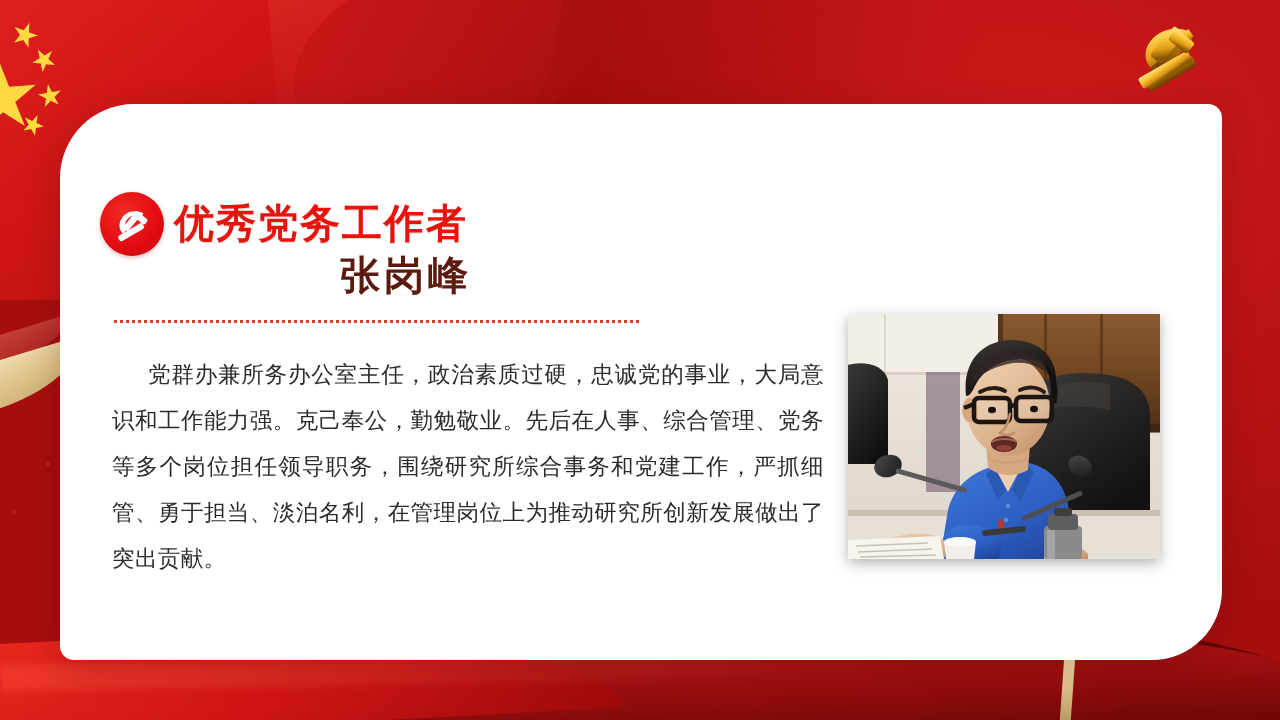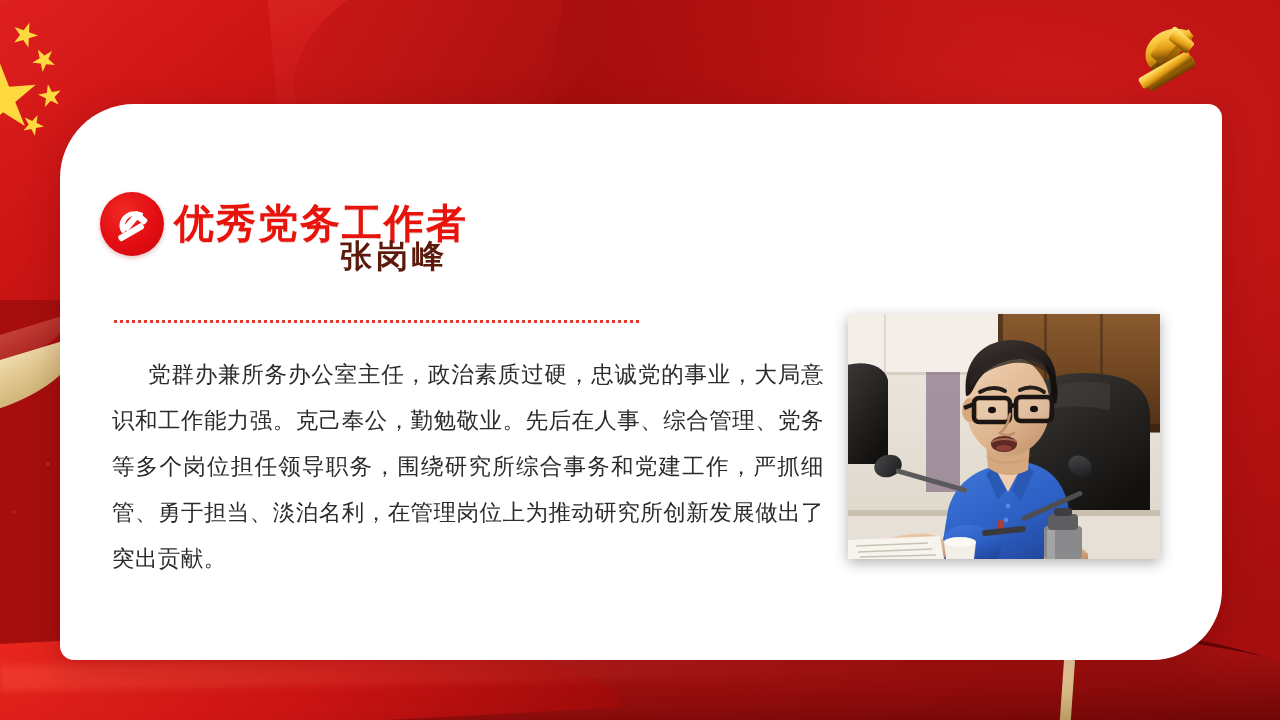--- a/index.html
+++ b/index.html
@@ -164,23 +164,23 @@
     box-shadow:0 2px 5px rgba(140,0,0,.25);
     flex:0 0 auto;
   }
   .title{
     font-family:"Liberation Serif","DejaVu Serif",serif;
     font-size:40px; font-weight:bold; color:#E8140C;
     letter-spacing:2px; line-height:1;
     text-shadow:0 1px 0 rgba(150,10,0,.18);
   }
   .name{
-    position:absolute; left:280px; top:136px;
+    position:absolute; left:280px; top:152px;
     font-family:"Liberation Serif","DejaVu Serif",serif;
-    font-size:32px; font-weight:bold; color:#5B1A0B;
+    font-size:40px; font-weight:bold; color:#5B1A0B;
     letter-spacing:4px; line-height:1;
   }
 
   
   .divider{
     position:absolute; left:54px; top:216px; width:528px; height:3px;
     background-image:linear-gradient(90deg,#E23A2A 0 3px,transparent 3px 6px);
     background-size:6px 3px; background-repeat:repeat-x;
   }
 

